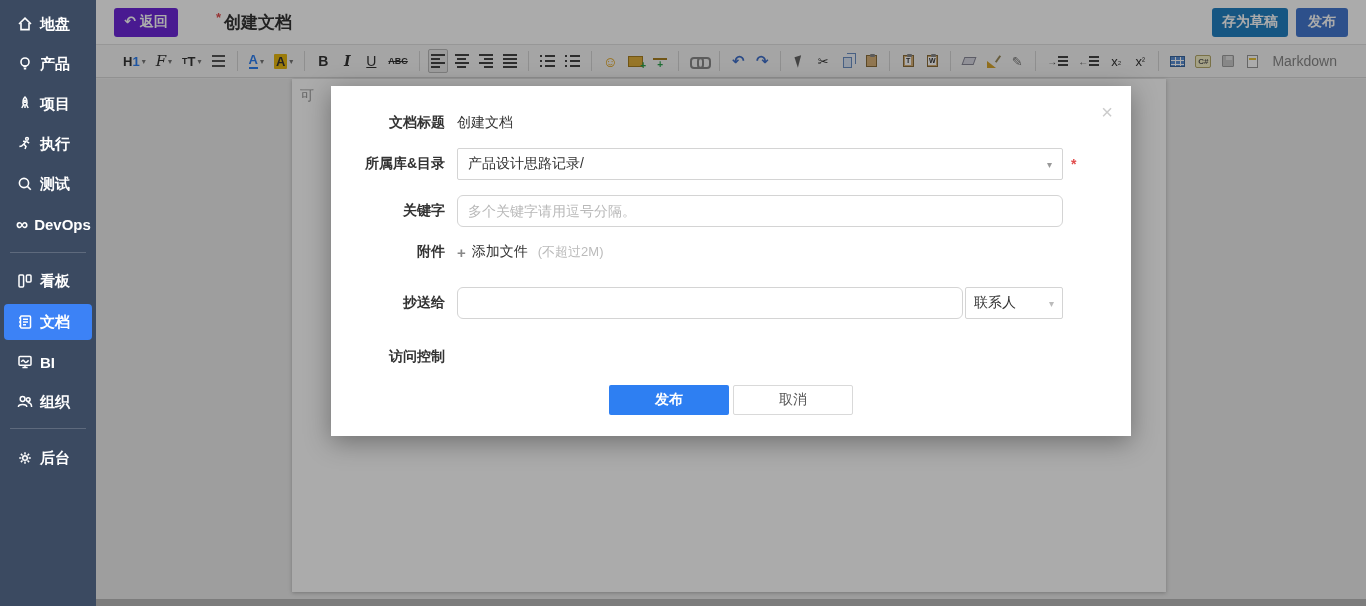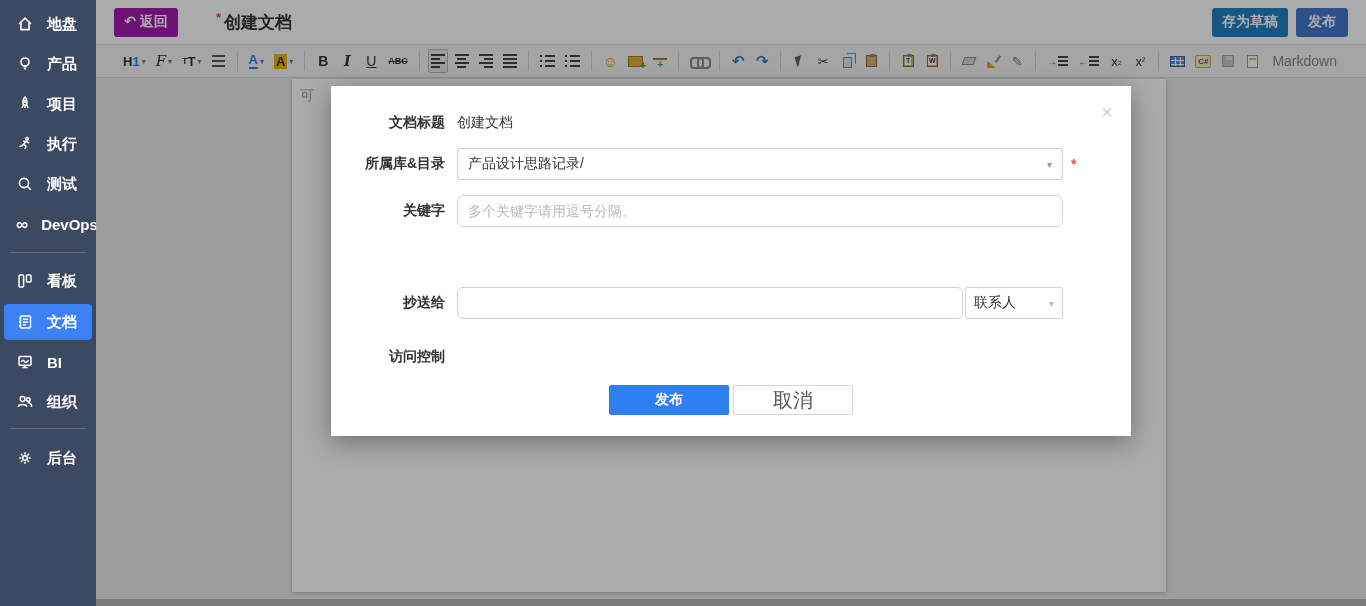--- a/index.html
+++ b/index.html
@@ -1,31 +1,31 @@
 <!DOCTYPE html>
 <html><head>
 <meta charset="utf-8">
 <style>
   * { margin:0; padding:0; box-sizing:border-box; }
   html,body { width:1366px; height:606px; overflow:hidden; font-family:"Liberation Sans","DejaVu Sans",sans-serif; background:#fff; }
   .stage { position:relative; width:1366px; height:606px; }
 
   
   .sidebar { position:absolute; left:0; top:0; width:96px; height:606px; background:#3b4a61; z-index:60; }
-  .side-item { position:absolute; left:4px; width:88px; height:36px; display:flex; align-items:center; gap:13px; padding-left:12px; color:#fff; font-size:15px; font-weight:bold; border-radius:4px; cursor:pointer; }
+  .side-item { position:absolute; left:4px; width:88px; height:36px; display:flex; align-items:center; gap:6px; padding-left:12px; color:#fff; font-size:15px; font-weight:bold; border-radius:4px; cursor:pointer; }
   .side-item.active { background:#3c82f6; }
   .side-item svg { flex:0 0 auto; }
   .side-divider { position:absolute; left:10px; width:76px; height:1px; background:rgba(255,255,255,0.18); }
   .inf { font-size:17px; font-weight:bold; line-height:1; }
 
   
   .content { position:absolute; left:96px; top:0; right:0; bottom:0; background:#f0f0f0; }
   .topbar { position:absolute; left:0; top:0; right:0; height:44px; background:#fff; display:flex; align-items:center; }
   .btn { border:none; border-radius:3px; color:#fff; font-size:14px; cursor:pointer; font-family:inherit; }
-  .btn-back { margin-left:18px; width:64px; height:29px; background:#a21caf; font-weight:bold; }
+  .btn-back { margin-left:18px; width:64px; height:29px; background:#6d28d9; font-weight:bold; }
   .page-title { margin-left:38px; font-size:17px; font-weight:bold; color:#333; position:relative; }
   .title-req { color:#e14c4c; font-size:13px; position:relative; top:-6px; margin-right:3px; font-weight:bold; }
   .topbar-right { margin-left:auto; display:flex; gap:8px; padding-right:18px; }
   .btn-draft { width:76px; height:29px; background:#2180c2; font-weight:bold; }
   .btn-pub-top { width:52px; height:29px; background:#4478cf; font-weight:bold; }
 
   
   .toolbar { position:absolute; left:0; top:44px; right:0; height:34px; background:#f6f6f6; border-top:1px solid #e2e2e2; border-bottom:1px solid #d9d9d9; display:flex; align-items:center; padding-left:22px; }
   .tbi { height:24px; min-width:20px; display:inline-flex; align-items:center; justify-content:center; margin:0 2px; color:#333; font-size:13px; cursor:pointer; border:1px solid transparent; border-radius:2px; padding:0 2px; }
   .tbi.active { border-color:#bbb; background:#eaeaea; }
@@ -112,21 +112,21 @@
   .cc-input { width:506px; }
   .cc-picker { width:98px; height:32px; margin-left:2px; border:1px solid #d4d4d4; border-radius:2px; display:flex; align-items:center; padding:0 8px; font-size:14px; color:#333; cursor:pointer; background:#fff; }
   .cc-picker .sel-caret { margin-left:auto; color:#bbb; font-size:10px; }
   .access-box { display:flex; align-items:center; border:2px solid #d32f2f; padding:3px 10px 3px 8px; gap:7px; }
   .radio-outer { width:14px; height:14px; border:1px solid #2e7ff2; border-radius:50%; display:inline-flex; align-items:center; justify-content:center; background:#fff; }
   .radio-dot { width:8px; height:8px; border-radius:50%; background:#2e7ff2; }
   .access-label { font-size:14px; color:#333; }
   .access-hint { font-size:14px; color:#aaa; }
   .modal-footer { position:absolute; left:0; top:299px; width:100%; display:flex; justify-content:center; gap:4px; }
   .btn-publish { width:120px; height:30px; background:#2e7ff2; color:#fff; font-size:14px; border:none; border-radius:2px; cursor:pointer; font-family:inherit; font-weight:bold; }
-  .btn-cancel { width:120px; height:30px; background:#fff; color:#555; font-size:20px; border:1px solid #d9d9d9; border-radius:2px; cursor:pointer; font-family:inherit; }
+  .btn-cancel { width:120px; height:30px; background:#fff; color:#555; font-size:14px; border:1px solid #d9d9d9; border-radius:2px; cursor:pointer; font-family:inherit; }
 </style>
 </head>
 <body>
 
 <div class="stage">
 
   <nav class="sidebar">
     <div class="side-item" style="top:6px;">
       <svg width="18" height="18" viewBox="0 0 18 18" fill="none" stroke="#fff" stroke-width="1.6">
           <path d="M3 9 L9 3.2 L15 9"></path>
@@ -382,20 +382,30 @@
       </div>
     </div>
 
     <div class="frow" style="top:109px;">
       <div class="flabel">关键字</div>
       <div class="fbody">
         <input class="finput" type="text" placeholder="多个关键字请用逗号分隔。" style="">
       </div>
     </div>
 
+    <div class="frow" style="top:157px;">
+      <div class="flabel">附件</div>
+      <div class="fbody">
+        <span class="attach-add">
+          <span class="attach-plus">+</span>
+          <span class="attach-label">添加文件</span>
+        </span>
+        <span class="attach-hint">(不超过2M)</span>
+      </div>
+    </div>
 
     <div class="frow" style="top:201px;">
       <div class="flabel">抄送给</div>
       <div class="fbody">
         <input class="finput cc-input" type="text" value="" style="">
         <div class="cc-picker">
           <span>联系人</span>
           <span class="sel-caret">▾</span>
         </div>
       </div>

